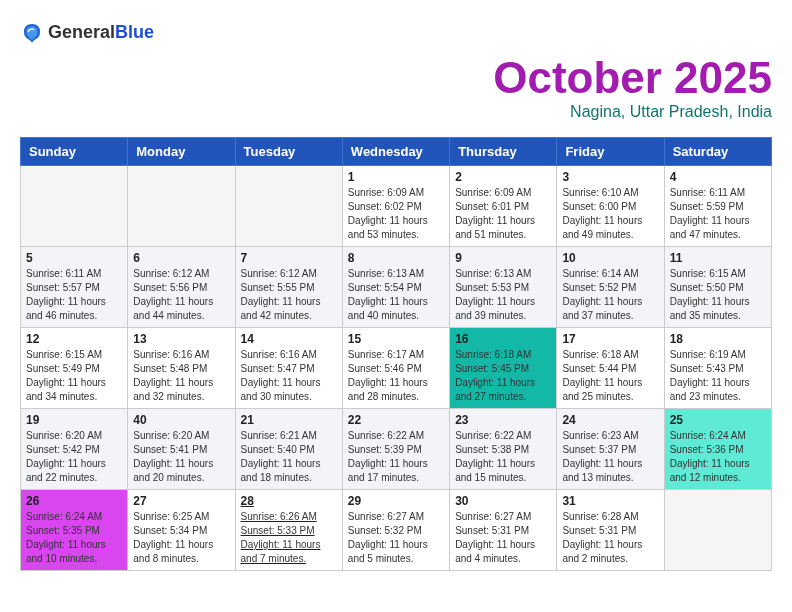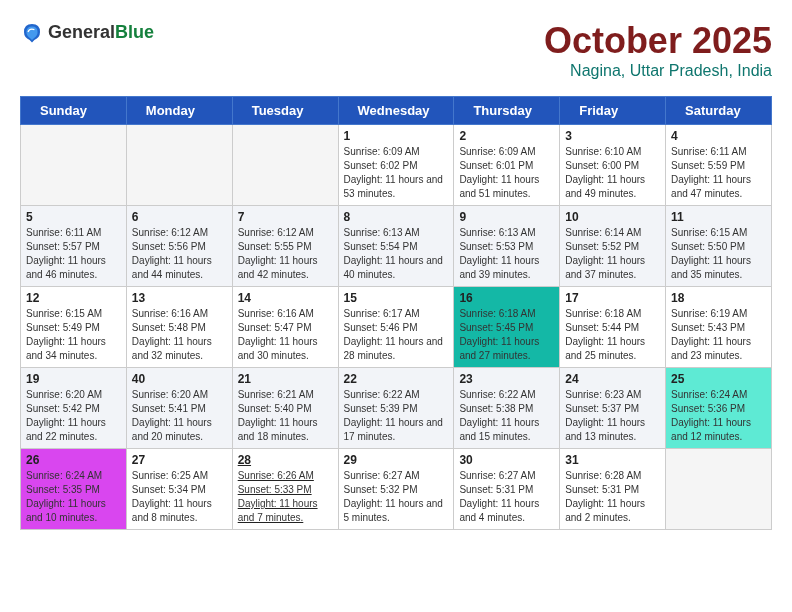--- a/index.html
+++ b/index.html
@@ -22,49 +22,50 @@
       gap: 4px;
     }
     .logo-text-general {
       font-size: 18px;
       font-weight: bold;
       color: #333;
     }
     .logo-text-blue {
       font-size: 18px;
       font-weight: bold;
-      color: #15803d;
+      color: #1d4ed8;
     }
     .logo-icon {
       width: 24px;
       height: 24px;
     }
     .title-area {
       text-align: right;
     }
     .month-title {
-      font-size: 36px;
-      font-weight: bold;
-      color: #7f1d1d;
+      font-size: 44px;
+      font-weight: bold;
+      color: #a21caf;
+      margin-top: 33px;
     }
     .location-title {
       font-size: 16px;
       color: #0f766e;
     }
     .calendar {
       width: 100%;
       border-collapse: collapse;
       border: 1px solid #ccc;
     }
     .calendar th {
       background-color: #2255bb;
       color: #fff;
       font-size: 13px;
       font-weight: bold;
-      padding: 6px 19px;
+      padding: 6px 8px;
       text-align: left;
       border: 1px solid #4477cc;
     }
     .calendar td {
       vertical-align: top;
       border: 1px solid #ccc;
       padding: 4px 5px;
       font-size: 10.5px;
       color: #222;
       min-width: 100px;

